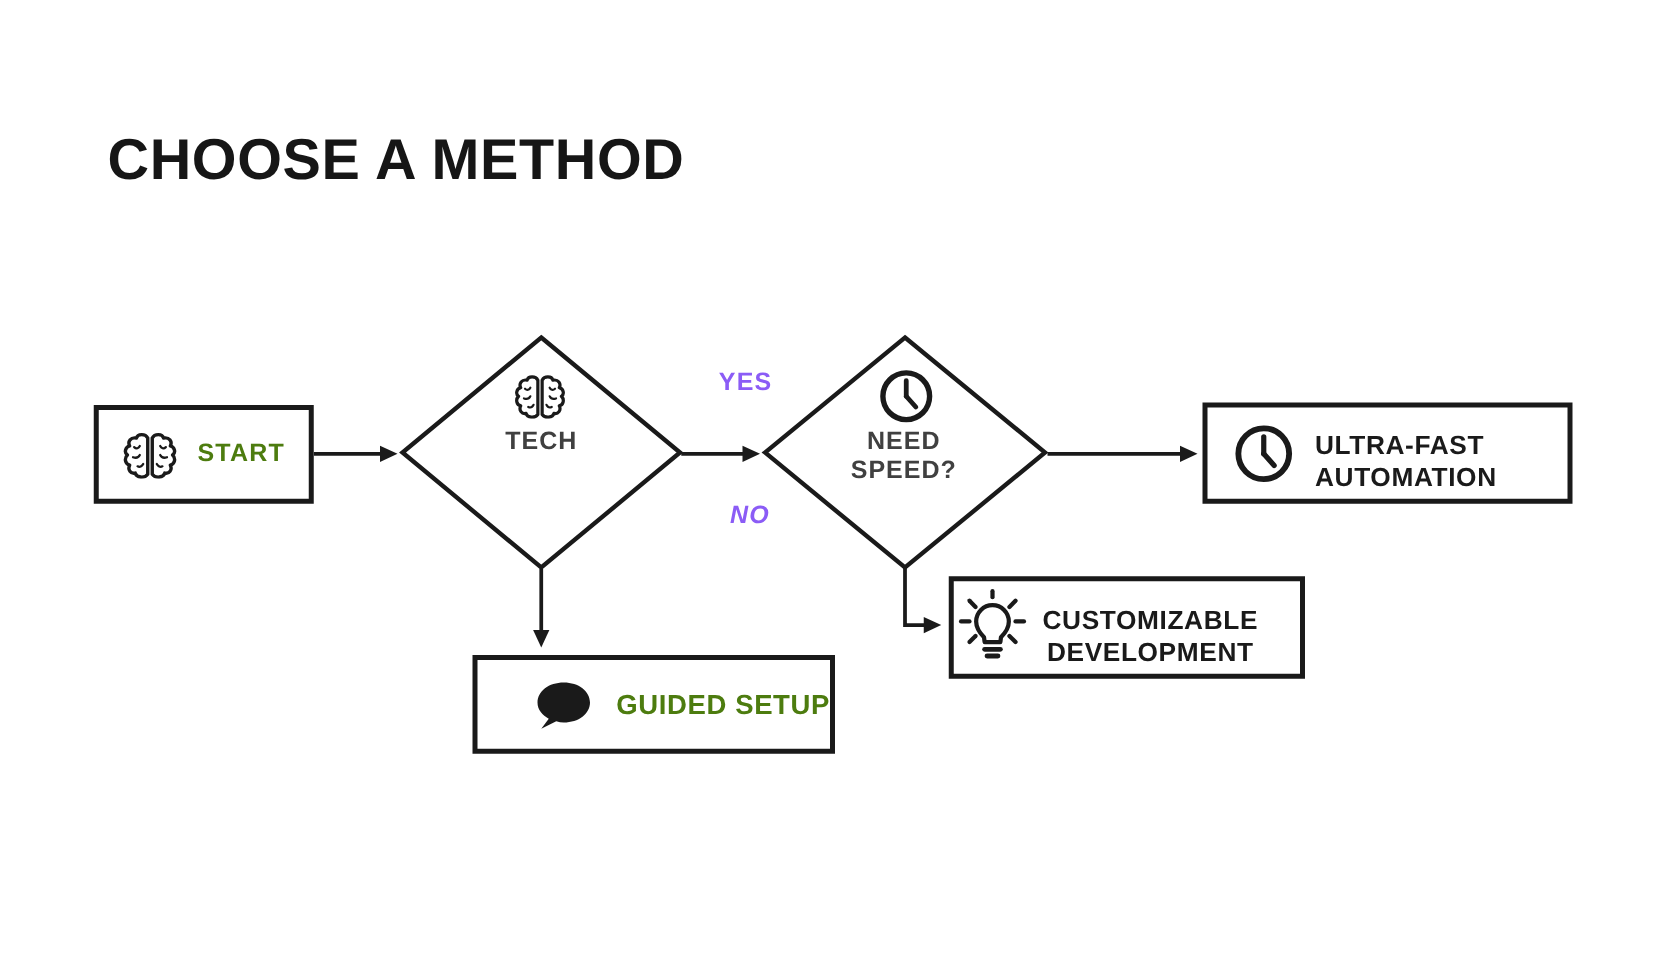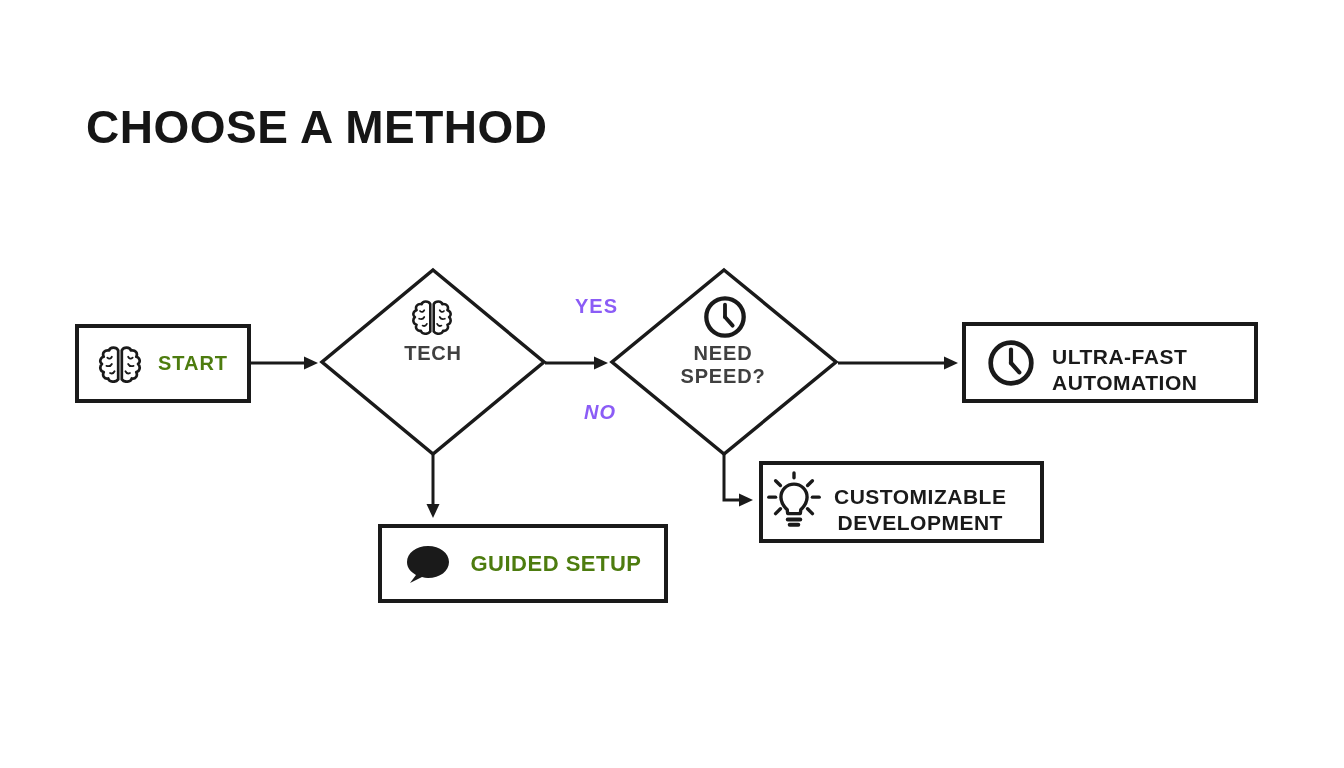--- a/index.html
+++ b/index.html
@@ -69,21 +69,21 @@
     width: 285px;
     height: 82px;
     padding-left: 3px;
     gap: 12px;
   }
   .guided-box {
     left: 378px;
     top: 524px;
     width: 290px;
     height: 79px;
-    justify-content: center;
+    justify-content: flex-end;
     gap: 18px;
   }
   .guided-box .node-label { font-size: 22px; letter-spacing: 0.5px; }
   .two-line {
     font-size: 21px;
     font-weight: 700;
     letter-spacing: 0.5px;
     line-height: 26px;
     margin-top: 15px;
   }

